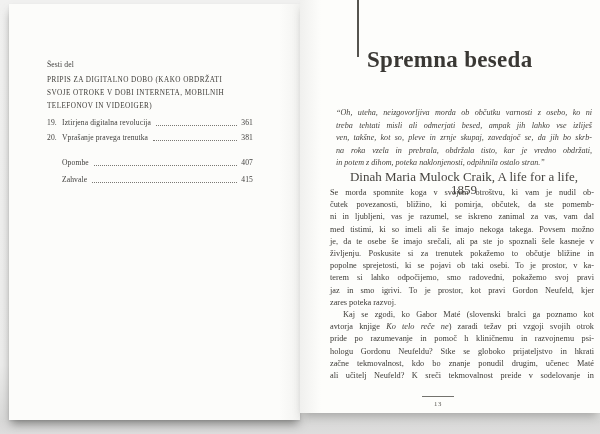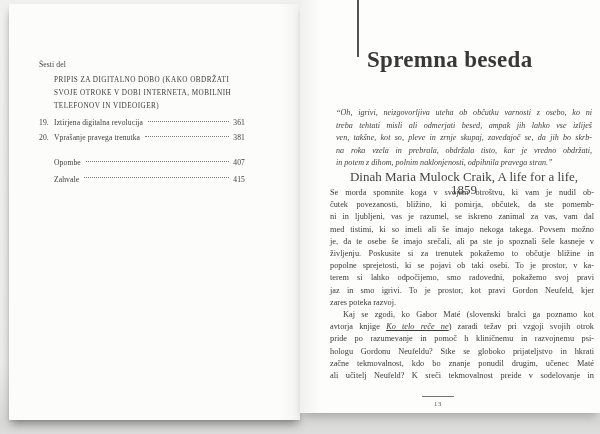--- a/index.html
+++ b/index.html
@@ -11,25 +11,25 @@
     font-family:"Liberation Serif","DejaVu Serif",serif;
     color:#3f3e3c;
   }
 
   
   .left-page {
     position:absolute; left:9px; top:4px; width:291px; height:416px;
     background:linear-gradient(270deg,#f3f3f1 0%,#fcfcfa 7%,#fcfcfa 100%);
     box-shadow:0 6px 9px -2px rgba(60,60,58,.55), 0 1px 2px rgba(0,0,0,.08);
   }
-  .toc { position:absolute; left:30px; top:55px; width:206px; font-size:7.6px; letter-spacing:.1px; }
+  .toc { position:absolute; left:38px; top:55px; width:206px; font-size:7.6px; letter-spacing:.1px; }
   .toc-section-label { line-height:11px; margin-bottom:4px; }
-  .toc-title { margin-left:15px; font-size:7.2px; letter-spacing:.45px; line-height:13px; margin-bottom:4px; color:#3c3a36; }
+  .toc-title { font-size:7.2px; letter-spacing:.45px; line-height:13px; margin-bottom:4px; color:#3c3a36; }
   .toc-title div { white-space:nowrap; }
-  .toc-row { display:flex; align-items:center; margin-top:5px; line-height:10px; }
+  .toc-row { display:flex; align-items:flex-end; margin-top:5px; line-height:10px; }
   .toc-row .num { width:15px; }
   .leader { flex:1; border-bottom:1px dotted #7a7873; margin:0 4px 0 5px; transform:translateY(-2px); }
   .pagec { text-align:right; }
   .back-group { margin-top:15px; }
   .back-group .toc-row { margin-top:6.5px; margin-left:15px; }
 
   
   .right-page {
     position:absolute; left:300px; top:0; width:300px; height:413px;
     background:linear-gradient(90deg,#f0f0ee 0%,#fdfdfb 7%,#fdfdfb 100%);
@@ -39,21 +39,21 @@
   .chapter-title { position:absolute; left:67px; top:47px; font-size:23px; letter-spacing:.3px; color:#3a3834; }
 
   .jline { text-align:justify; text-align-last:justify; -moz-text-align-last:justify; white-space:normal; }
   .jline.endline { text-align-last:left; -moz-text-align-last:left; }
   .indent { text-indent:13px; }
 
   .quote { position:absolute; left:36px; top:107px; width:256px; font-style:italic; font-size:8.1px; line-height:12.6px; color:#45433f; }
   .attribution { font-style:normal; text-align:center; text-align-last:center; font-size:13px; margin-top:1px; }
 
   .body-text { position:absolute; left:30px; top:187px; width:264px; font-size:8.3px; line-height:12.2px; color:#3c3a36; }
-  .body-text .italic { font-style:italic;text-decoration:underline; }
+  .body-text .italic { font-style:italic; }
 
   .footer { position:absolute; left:122px; top:396px; width:32px; text-align:center; }
   .footer-rule { height:1px; background:#73726d; margin-bottom:3px; }
   .page-num { font-size:6.8px; letter-spacing:.5px; color:#56544f; line-height:7px; }
 </style>
 </head>
 <body>
 
 <div class="left-page">
   <div class="toc">
@@ -94,25 +94,25 @@
 
   </div>
 </div>
 
 <div class="right-page">
 
   <div class="chapter-rule"></div>
   <h1 class="chapter-title">Spremna beseda</h1>
 
   <div class="quote">
-    <div class="jline">“Oh, igrivi, neizgovorljiva uteha ob občutku varnosti z osebo, ko ni</div>
+    <div class="jline">“Oh, uteha, neizgovorljiva morda ob občutku varnosti z osebo, ko ni</div>
     <div class="jline">treba tehtati misli ali odmerjati besed, ampak jih lahko vse izliješ</div>
     <div class="jline">ven, takšne, kot so, pleve in zrnje skupaj, zavedajoč se, da jih bo skrb-</div>
     <div class="jline">na roka vzela in prebrala, obdržala tisto, kar je vredno obdržati,</div>
-    <div class="jline endline">in potem z dihom, polnim naklonjenosti, odpihnila pravega stran.”</div>
+    <div class="jline endline">in potem z dihom, poteka naklonjenosti, odpihnila ostalo stran.”</div>
     <div class="attribution">Dinah Maria Mulock Craik, A life for a life, 1859</div>
   </div>
 
   <div class="body-text">
     <div class="jline">Se morda spomnite koga v svojem otroštvu, ki vam je nudil ob-</div>
     <div class="jline">čutek povezanosti, bližino, ki pomirja, občutek, da ste pomemb-</div>
     <div class="jline">ni in ljubljeni, vas je razumel, se iskreno zanimal za vas, vam dal</div>
     <div class="jline">med tistimi, ki so imeli ali še imajo nekoga takega. Povsem možno</div>
     <div class="jline">je, da te osebe še imajo srečali, ali pa ste jo spoznali šele kasneje v</div>
     <div class="jline">življenju. Poskusite si za trenutek pokažemo to občutje bližine in</div>

